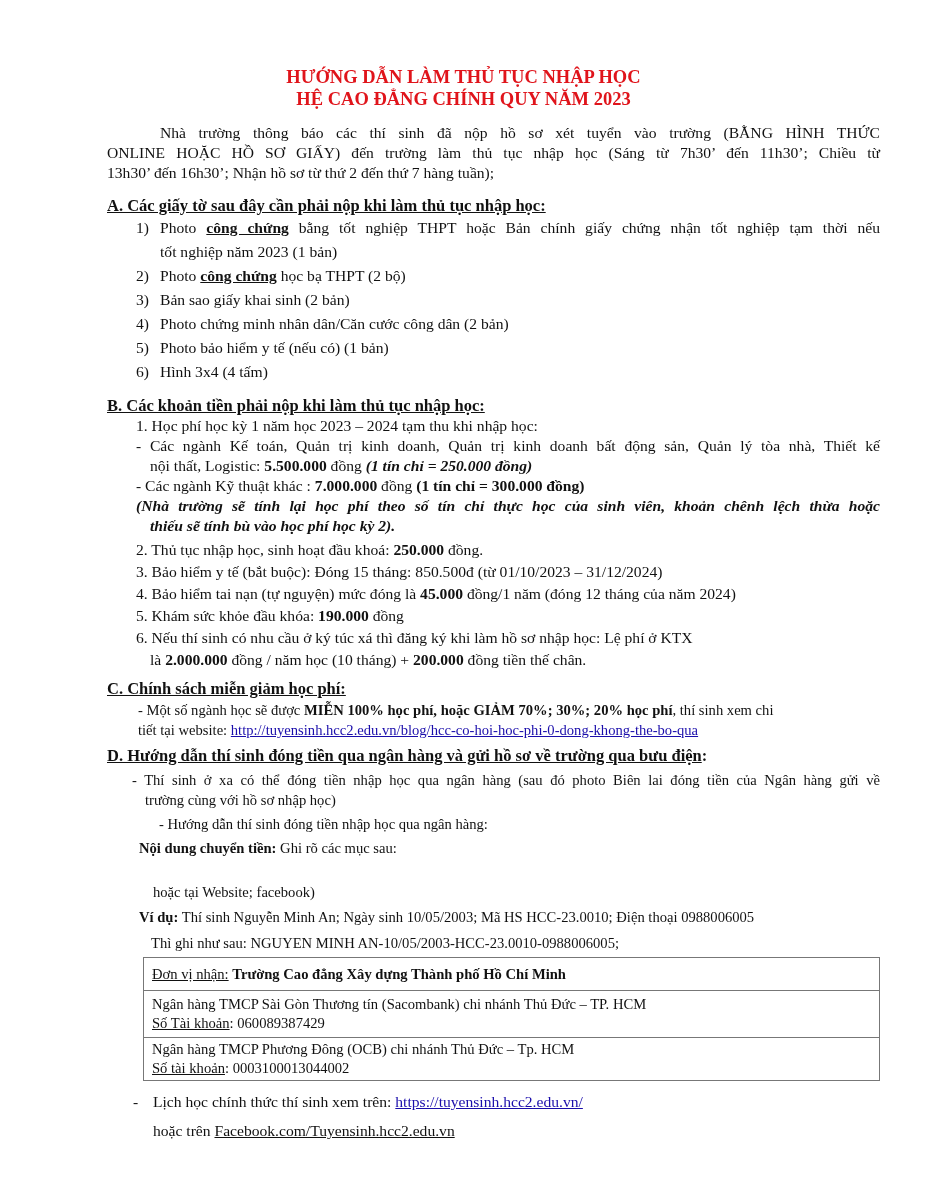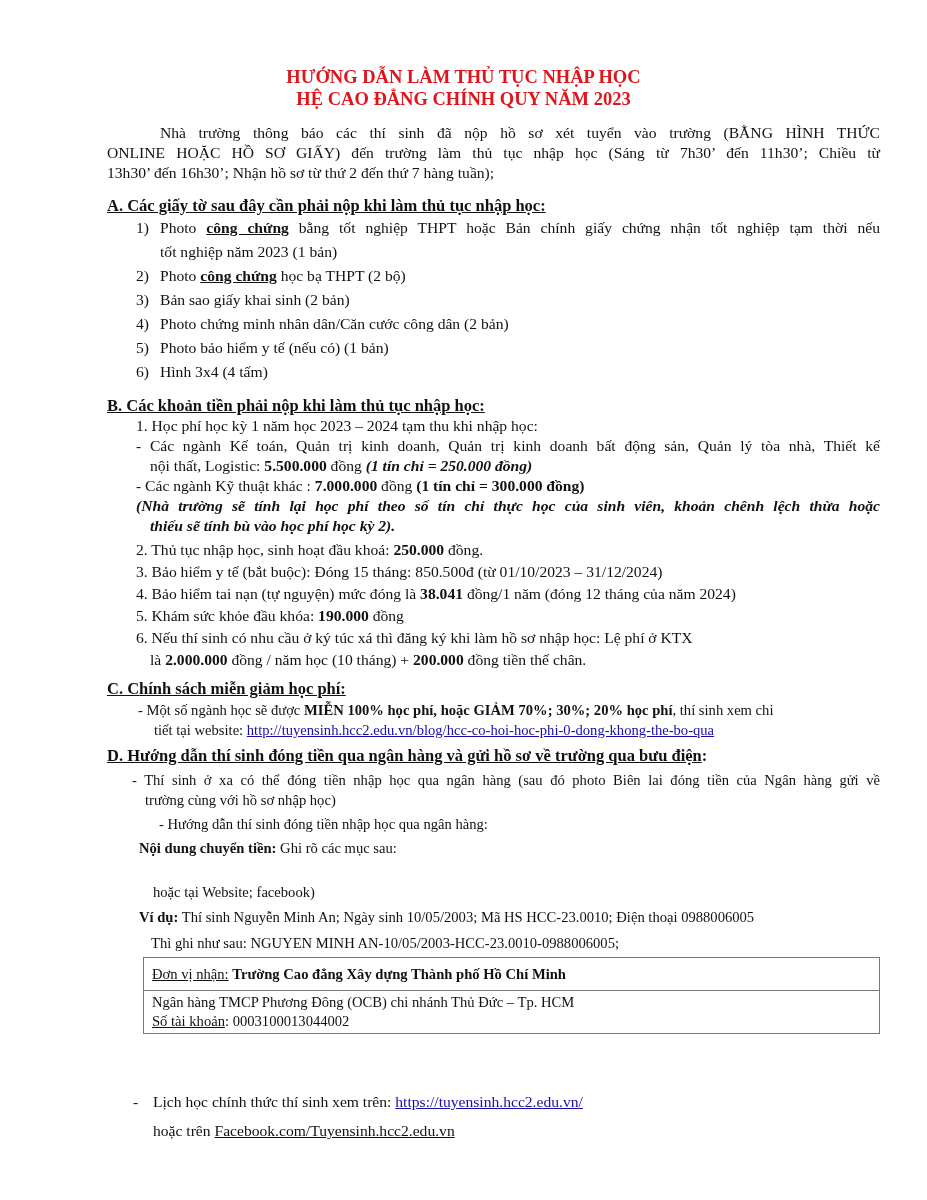--- a/index.html
+++ b/index.html
@@ -75,35 +75,35 @@
   <div class="abs bi justify" style="left:136px; top:496px; width:744px;">(Nhà trường sẽ tính lại học phí theo số tín chỉ thực học của sinh viên, khoản chênh lệch thừa hoặc</div>
   <div class="abs bi" style="left:150px; top:516px;">thiếu sẽ tính bù vào học phí học kỳ 2).</div>
 
   <div class="abs" style="left:136px; top:540px;">
     <span>2. Thủ tục nhập học, sinh hoạt đầu khoá: </span><b>250.000</b><span> đồng.</span>
   </div>
   <div class="abs" style="left:136px; top:562px;">
     <span>3. Bảo hiểm y tế (bắt buộc): Đóng 15 tháng: 850.500đ (từ 01/10/2023 – 31/12/2024)</span>
   </div>
   <div class="abs" style="left:136px; top:584px;">
-    <span>4. Bảo hiểm tai nạn (tự nguyện) mức đóng là </span><b>38.041</b><span> đồng/1 năm (đóng 12 tháng của năm 2024)</span>
+    <span>4. Bảo hiểm tai nạn (tự nguyện) mức đóng là </span><b>45.000</b><span> đồng/1 năm (đóng 12 tháng của năm 2024)</span>
   </div>
   <div class="abs" style="left:136px; top:606px;">
     <span>5. Khám sức khỏe đầu khóa: </span><b>190.000</b><span> đồng</span>
   </div>
   <div class="abs" style="left:136px; top:628px;">6. Nếu thí sinh có nhu cầu ở ký túc xá thì đăng ký khi làm hồ sơ nhập học: Lệ phí ở KTX</div>
   <div class="abs" style="left:150px; top:650px;">
     <span>là  </span><b>2.000.000</b><span> đồng / năm học (10 tháng) + </span><b>200.000</b><span> đồng tiền thế chân.</span>
   </div>
 
   <div class="abs sec" style="left:107px; top:679px;">C. Chính sách miễn giảm học phí:</div>
   <div class="abs sm" style="left:138px; top:700px;">
     <span>- Một số ngành học sẽ được </span><b>MIỄN 100% học phí, hoặc GIẢM 70%; 30%; 20% học phí</b><span>, thí sinh xem chi</span>
   </div>
-  <div class="abs sm" style="left:138px; top:720px;margin-left:16px;">
+  <div class="abs sm" style="left:138px; top:720px;">
     <span>tiết tại website: </span><a class="link">http://tuyensinh.hcc2.edu.vn/blog/hcc-co-hoi-hoc-phi-0-dong-khong-the-bo-qua</a>
   </div>
 
   <div class="abs sec" style="left:107px; top:746px;">
     <span>D. Hướng dẫn thí sinh đóng tiền qua ngân hàng và gửi hồ sơ về trường qua bưu điện</span><span style="text-decoration:none; display:inline-block;">:</span>
   </div>
   <div class="abs sm justify" style="left:132px; top:770px; width:748px;">- Thí sinh ở xa có thể đóng tiền nhập học qua ngân hàng (sau đó photo Biên lai đóng tiền của Ngân hàng gửi về</div>
   <div class="abs sm" style="left:145px; top:790px;">trường cùng với hồ sơ nhập học)</div>
   <div class="abs sm" style="left:132px; top:814px;margin-left:27px;">- Hướng dẫn thí sinh đóng tiền nhập học qua ngân hàng:</div>
   <div class="abs sm" style="left:139px; top:838px;">
@@ -117,20 +117,26 @@
 
   <table class="bank">
     <tbody>
         <tr>
       <td style="height:28px;">
         <span class="u">Đơn vị nhận:</span>
         <b>Trường Cao đẳng Xây dựng Thành phố Hồ Chí Minh</b>
       </td>
     </tr>
     <tr>
+      <td style="height:42px;">
+        <div>Ngân hàng TMCP Sài Gòn Thương tín (Sacombank) chi nhánh Thủ Đức – TP. HCM</div>
+        <div><span class="u">Số Tài khoản</span><span>: 060089387429</span></div>
+      </td>
+    </tr>
+    <tr>
       <td style="height:36px;">
         <div>Ngân hàng TMCP Phương Đông (OCB) chi nhánh Thủ Đức – Tp. HCM</div>
         <div><span class="u">Số tài khoản</span><span>: 0003100013044002</span></div>
       </td>
     </tr>
   </tbody>
     </table>
 
   <div class="abs" style="left:133px; top:1092px;">-</div>
   <div class="abs" style="left:153px; top:1092px;">

